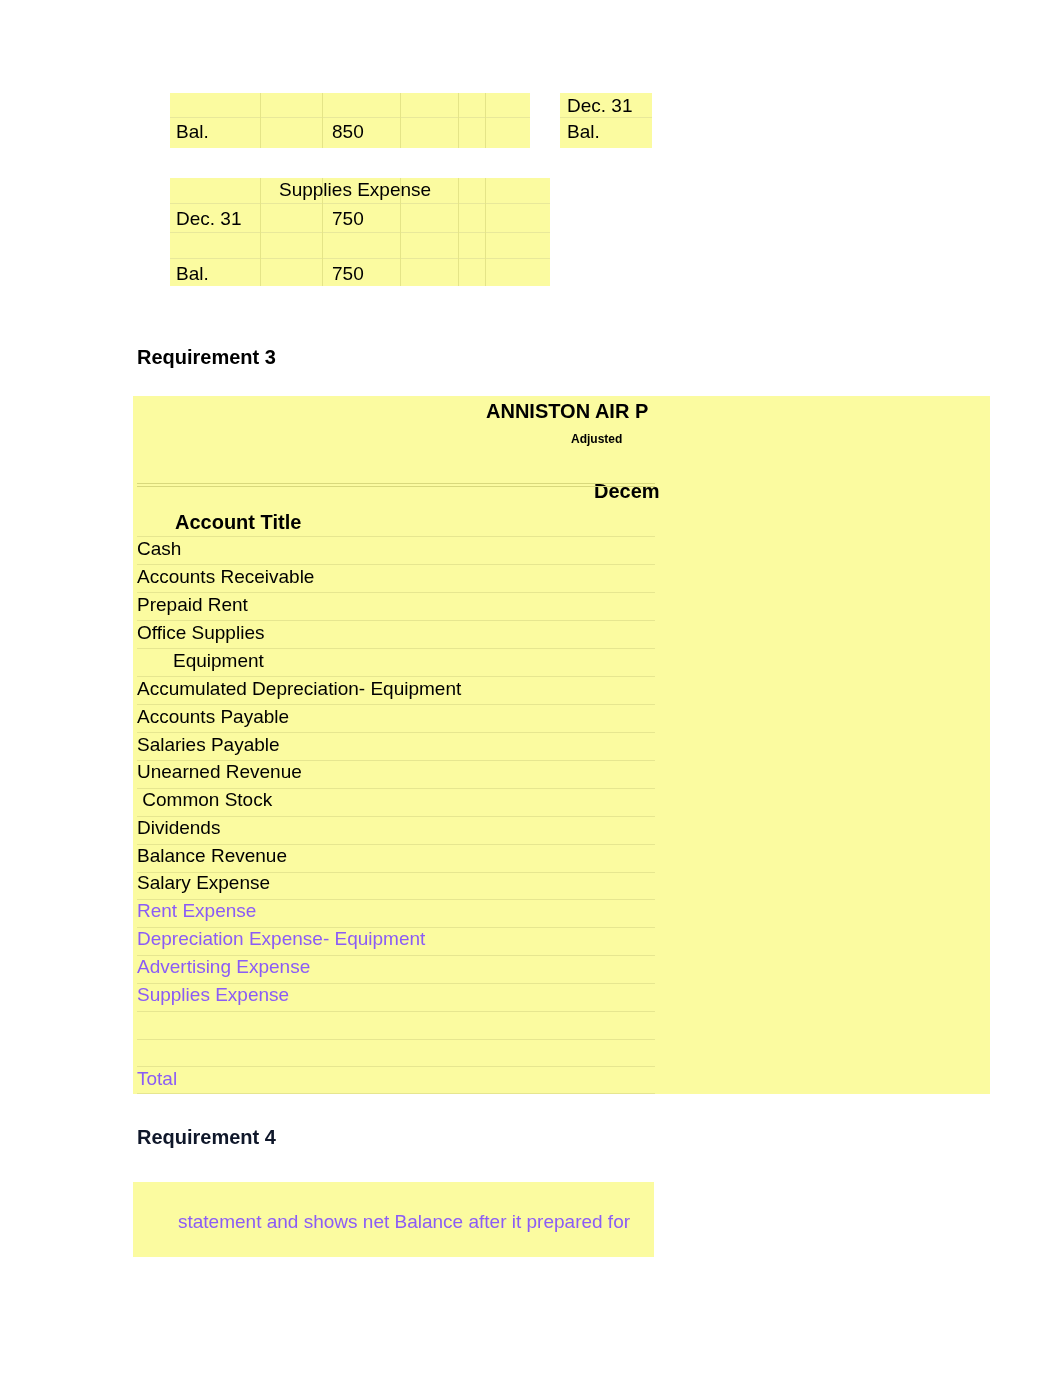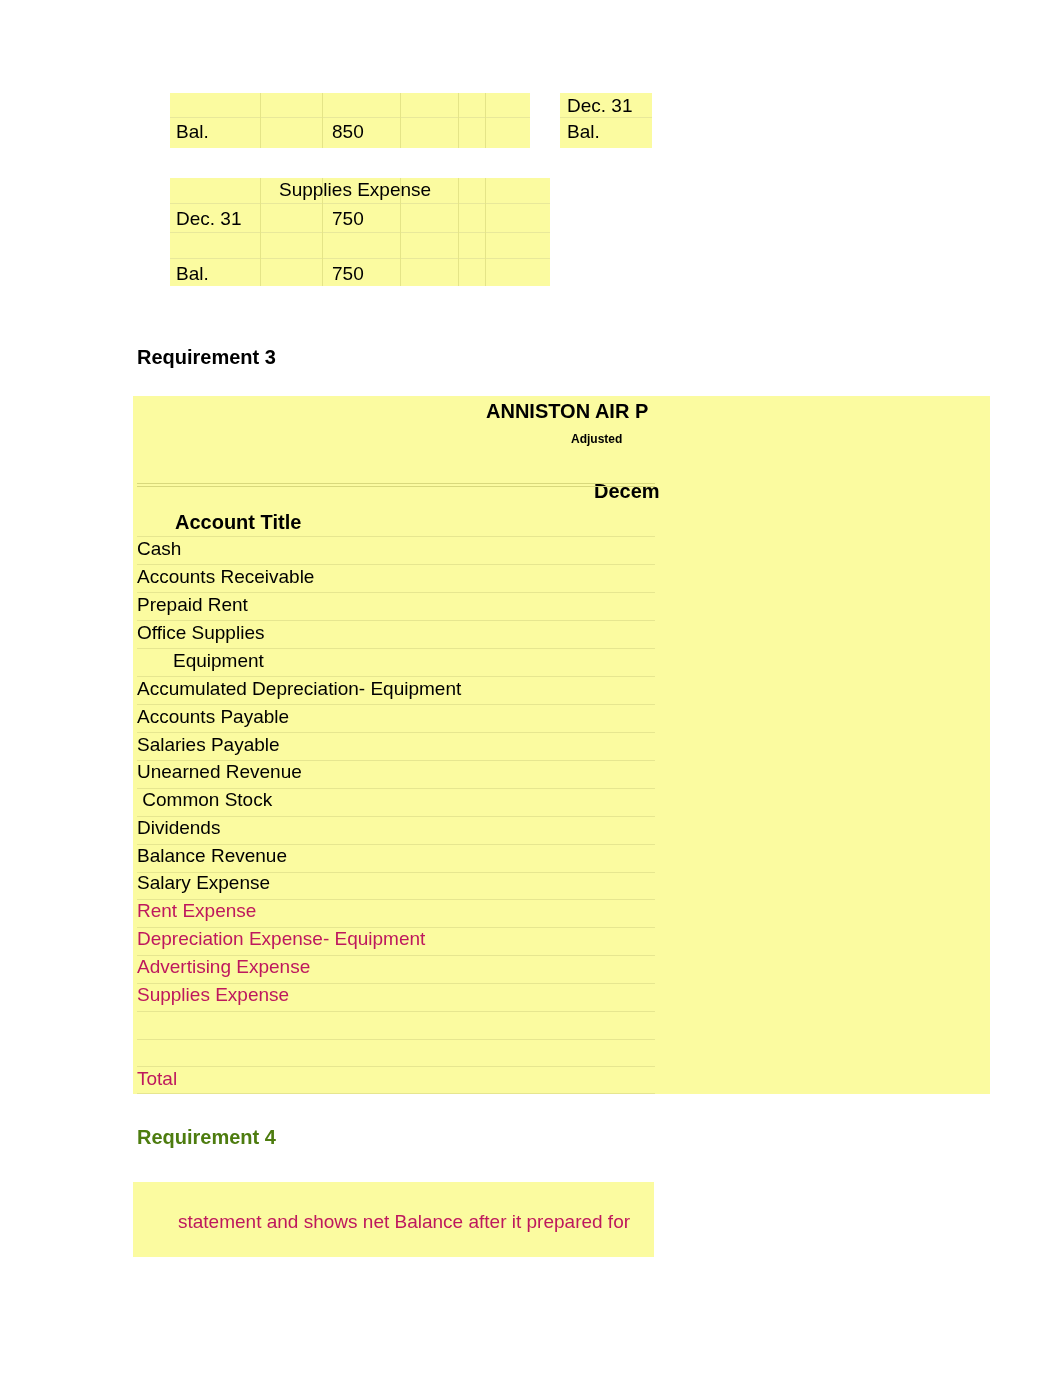--- a/index.html
+++ b/index.html
@@ -85,24 +85,24 @@
   .rowline.dark { background: #d8d87c; }
 
   
   #req4-band {
     left: 133px;
     top: 1182px;
     width: 521px;
     height: 75px;
   }
   .blur {
-    color: #be185d;
+    color: #8b5cf6;
   }
   .blur2 {
-    color: #4d7c0f;
+    color: #0f172a;
   }
 </style>
 </head>
 <body>
 
 <div class="page">
 
   <div class="hl" id="taccount-top-band"></div>
   <div class="hl" id="taccount-top-right-band"></div>
 

